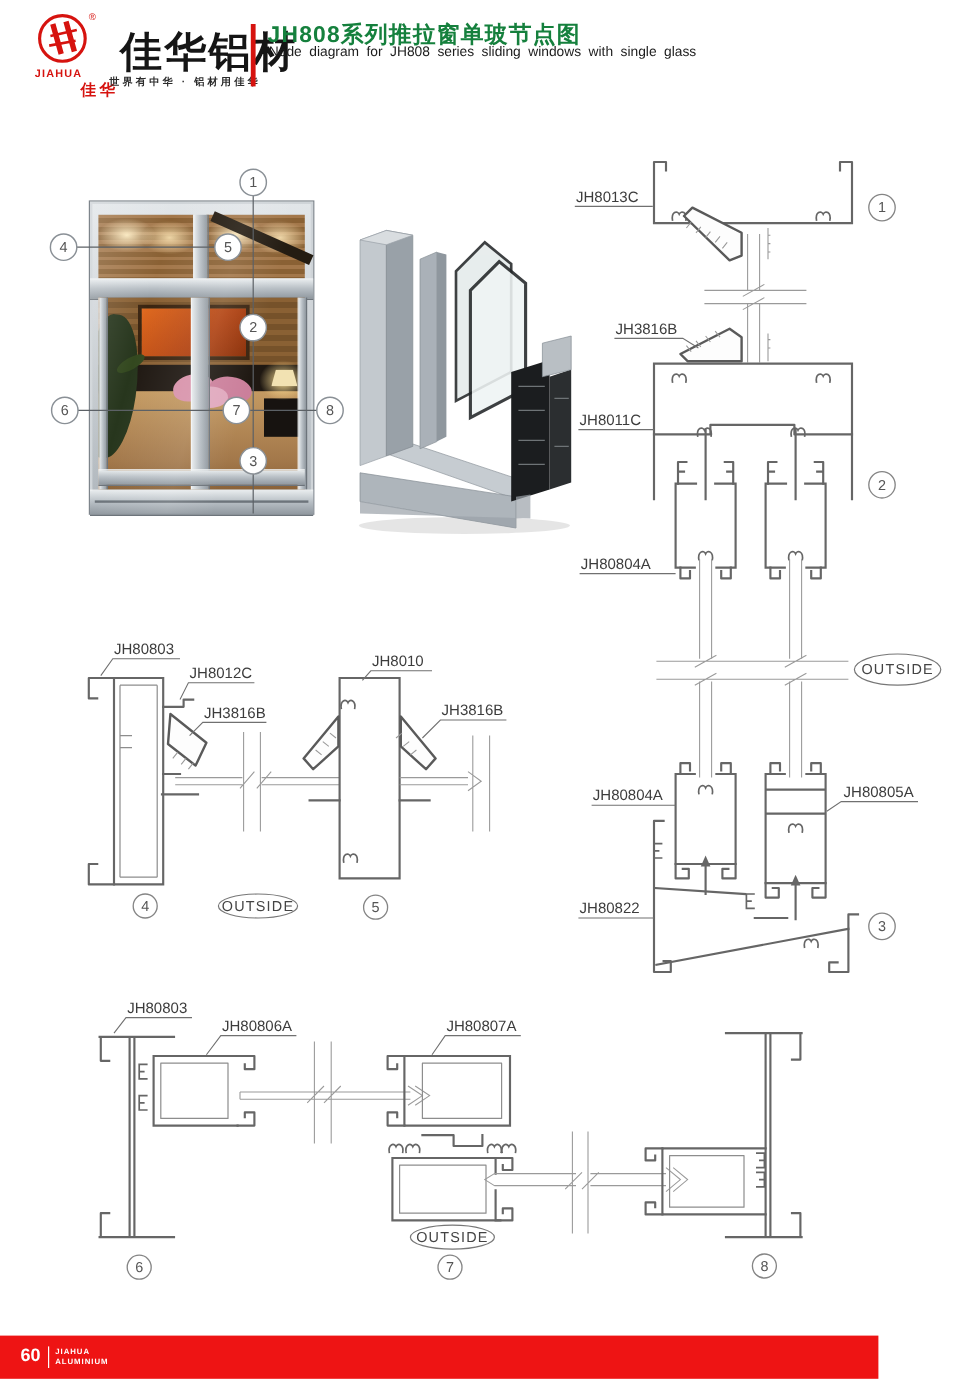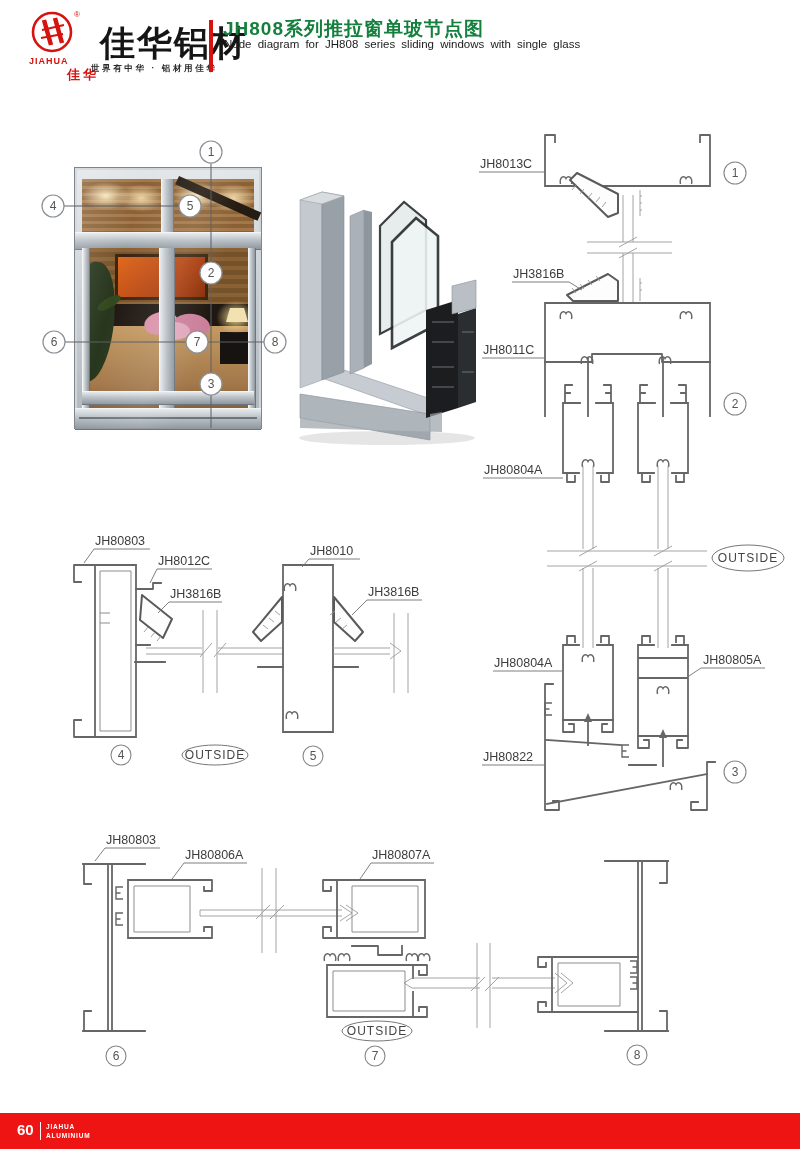--- a/index.html
+++ b/index.html
@@ -31,21 +31,21 @@
   .lbl{font-family:"Liberation Sans",sans-serif;font-size:12.5px;fill:#3c3c3c;}
   .circ{fill:#fff;stroke:#858585;stroke-width:1.1;}
   .cnum{font-family:"Liberation Sans",sans-serif;font-size:12px;fill:#555;text-anchor:middle;}
   .out-e{fill:none;stroke:#777;stroke-width:1;}
   .out-t{font-family:"Liberation Sans",sans-serif;font-size:12px;fill:#444;text-anchor:middle;letter-spacing:1px;}
   .wedge{fill:#fdfdfd;stroke:#5a5a5a;stroke-width:2;stroke-linejoin:round;}
   .omp{fill:none;stroke:#666;stroke-width:1.4;}
   .pc{fill:#fff;stroke:#8a9096;stroke-width:1.2;}
   .pl{stroke:#5c6166;stroke-width:1;}
   
-  .footer{position:absolute;left:0;top:1113px;width:800px;height:36px;background:#ee1414;}
+  .footer{position:absolute;left:0;top:1113px;width:732px;height:36px;background:#ee1414;}
   .pageno{position:absolute;left:17px;top:8px;font-size:15px;font-weight:bold;color:#fff;}
   .fdiv{position:absolute;left:40px;top:9px;width:1px;height:18px;background:#ffffff;}
   .fbrand{position:absolute;left:46px;top:9px;font-size:6.5px;color:#fff;letter-spacing:.8px;line-height:9px;font-weight:bold;}
 </style>
 </head>
 <body>
 
 <svg width="0" height="0" style="position:absolute">
   <defs>
     <g id="om">

